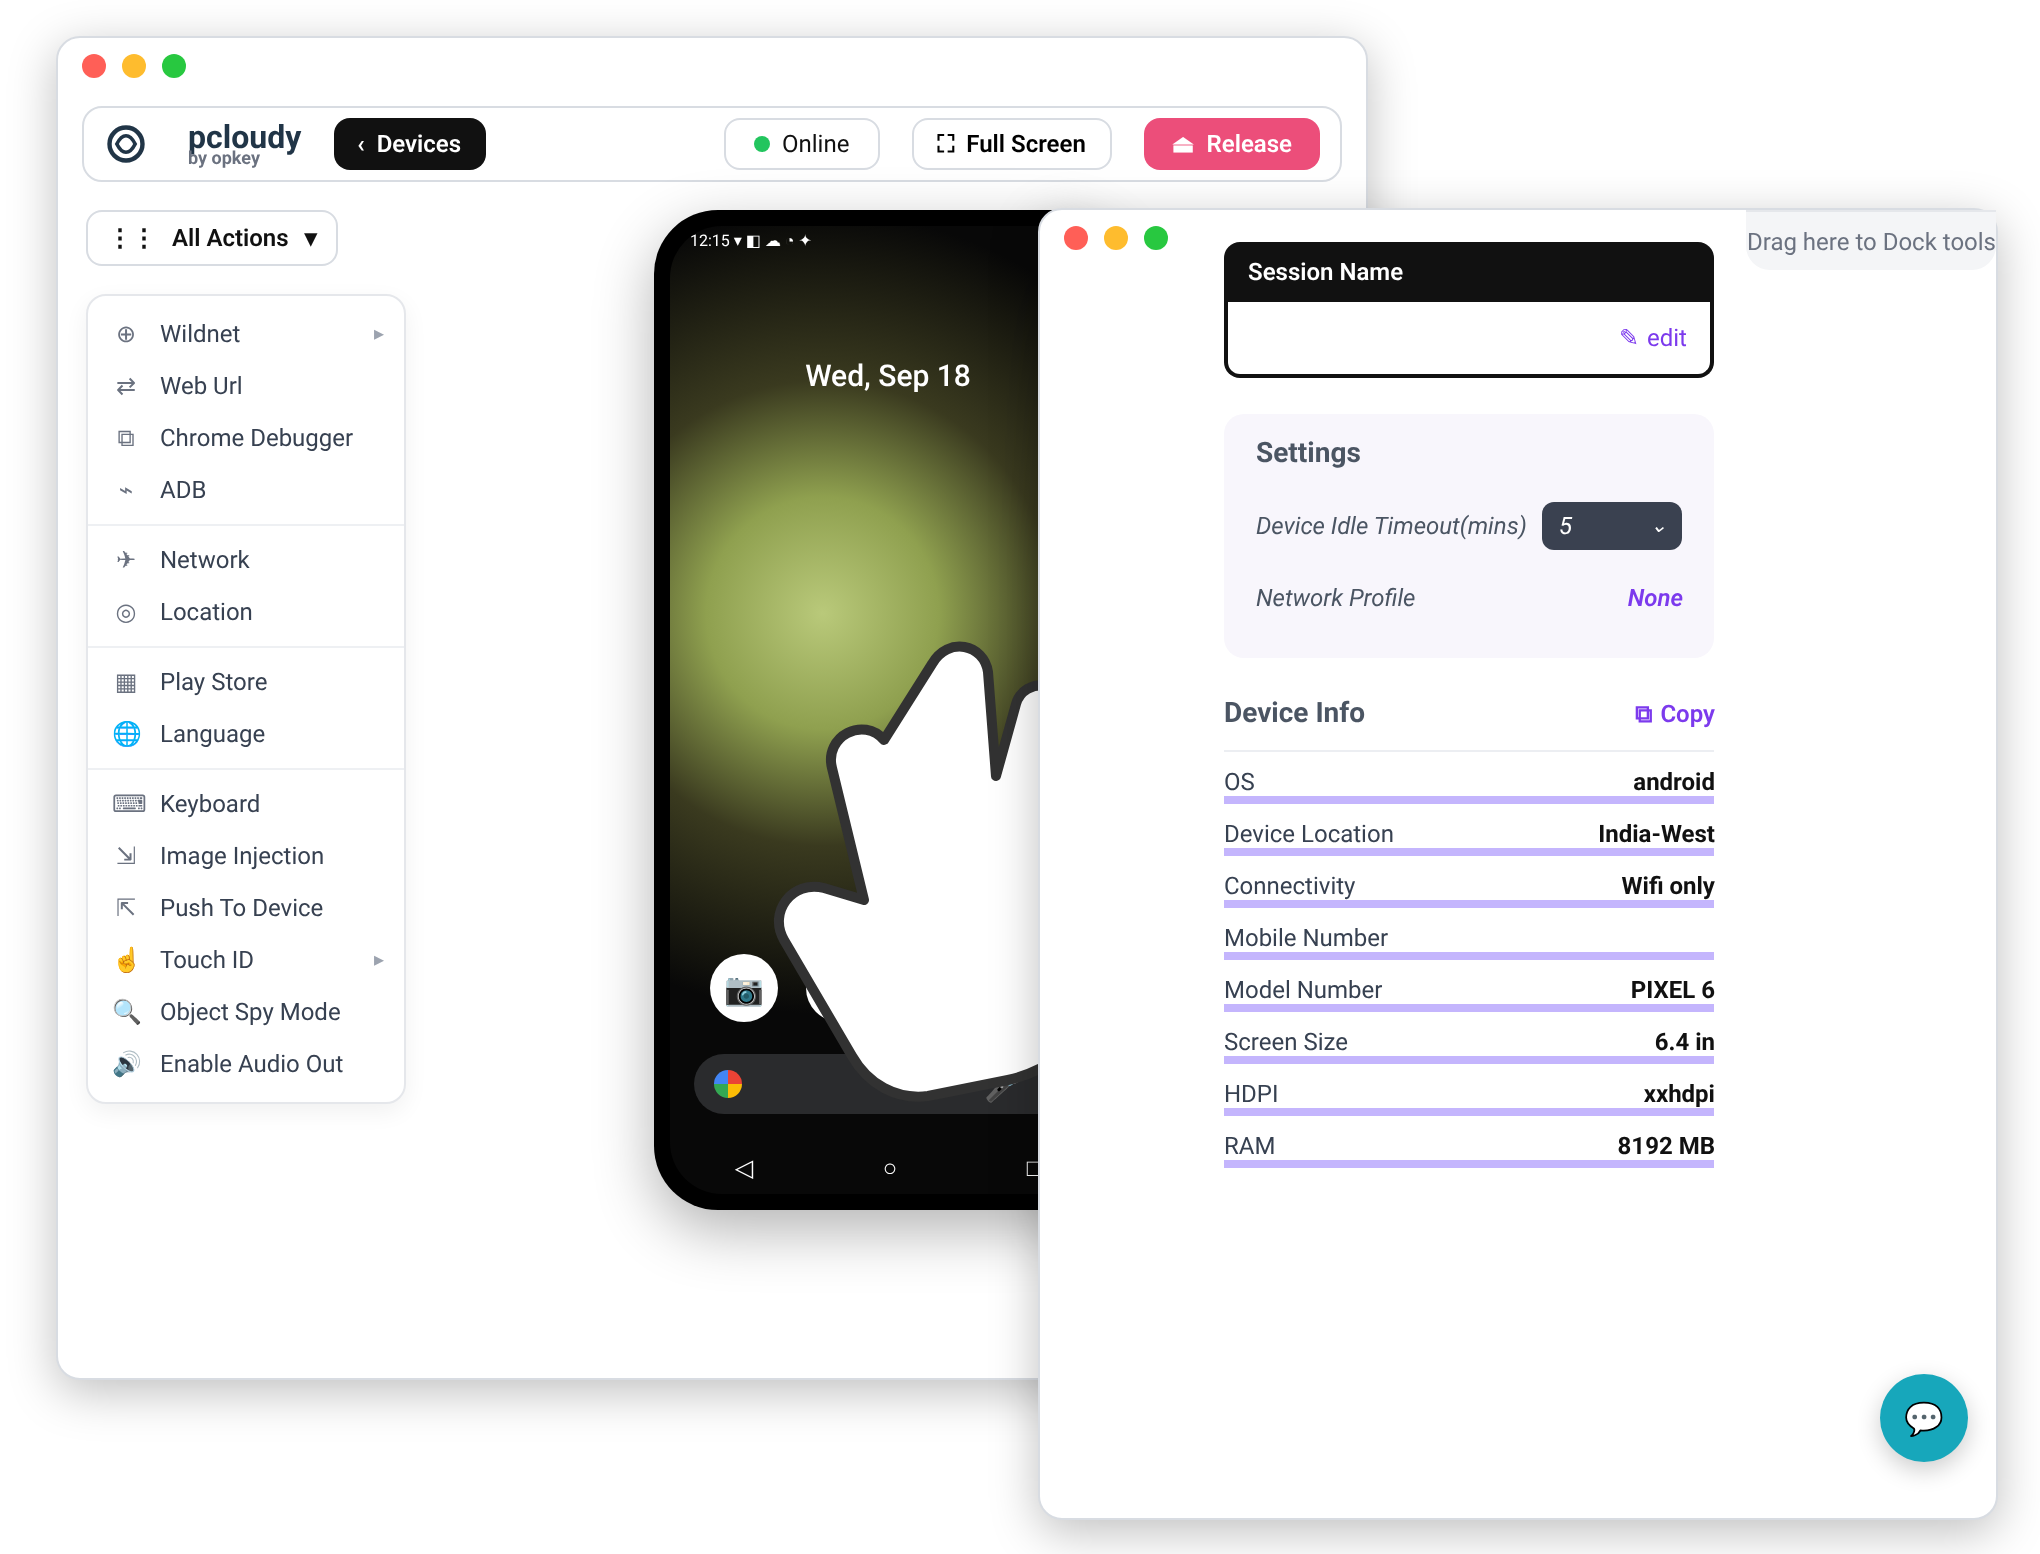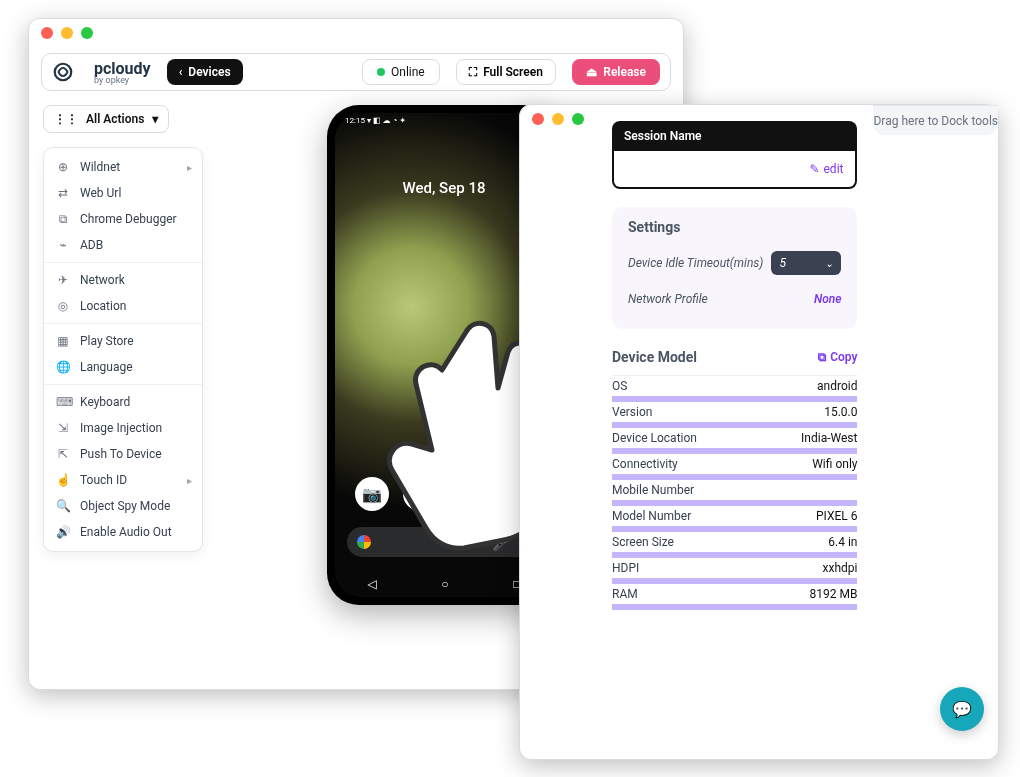--- a/index.html
+++ b/index.html
@@ -14,21 +14,21 @@
   .titlebar { height: 28px; display:flex; align-items:center; padding:0 12px; gap:8px; }
   .dot { width:12px; height:12px; border-radius:50%; }
   .dot.r{background:#ff5f57;} .dot.y{background:#febc2e;} .dot.g{background:#28c840;}
 
   .toolbar {
     margin: 6px 12px 0 12px; height:38px; background:#fff; border:1px solid #d8dce2;
     border-radius:10px; display:flex; align-items:center; padding:0 10px; gap:16px;
   }
   .logo { display:flex; align-items:center; gap:20px; font-weight:700; color:#213547; }
   .logo svg{width:22px;height:22px;}
-  .logo small{font-size:9px;font-weight:400;color:#6b7280;display:block;margin-top:-3px;}
+  .logo small{font-size:9px;font-weight:700;color:#6b7280;display:block;margin-top:-3px;}
   .btn-devices {
     background:#111; color:#fff; border-radius:8px; height:26px; padding:0 12px;
     display:flex; align-items:center; gap:6px; font-size:12px; font-weight:600;
   }
   .spacer{flex:1;}
   .pill-online{
     background:#fff;border:1px solid #d8dce2;border-radius:8px;height:26px;
     display:flex;align-items:center;gap:6px;padding:10px 14px;font-size:12px;color:#111;
   }
   .pill-online .led{width:8px;height:8px;border-radius:50%;background:#22c55e;}
@@ -94,22 +94,22 @@
   .card h4{margin:0 0 10px 0;font-size:14px;color:#4b5563;}
   .row{display:flex;justify-content:space-between;align-items:center;height:36px;font-size:12px;color:#4b5563;font-style:italic;}
   .select{background:#3a4150;color:#fff;border-radius:6px;height:24px;min-width:70px;display:flex;align-items:center;padding:0 8px;font-size:12px;gap:10px;}
   .select .cv{margin-left:auto;font-size:10px;}
   .none{color:#7c3aed;font-weight:600;}
 
   .info-hdr{display:flex;justify-content:space-between;align-items:center;margin-top:20px;}
   .info-hdr h4{margin:0;font-size:14px;color:#4b5563;}
   .copy-link{color:#7c3aed;font-size:12px;font-weight:600;display:flex;align-items:center;gap:4px;}
   .info-list{margin-top:10px;border-top:1px solid #eceef2;}
-  .info-row{display:flex;justify-content:space-between;align-items:center;height:26px;border-bottom:6px solid #c4b5fd;font-size:12px;color:#374151;}
-  .info-row span:last-child{color:#111;font-weight:400;}
+  .info-row{display:flex;justify-content:space-between;align-items:flex-end;height:26px;border-bottom:4px solid #c4b5fd;font-size:12px;color:#374151;}
+  .info-row span:last-child{color:#111;font-weight:700;}
 
   .dock{height:30px;border-top:1px solid #e5e7eb;background:#f4f5f7;display:flex;align-items:center;justify-content:center;font-size:12px;color:#6b7280;border-radius:0 0 12px 12px;text-align:right;}
 
   .chat-fab{
     position:absolute;right:14px;bottom:28px;width:44px;height:44px;border-radius:50%;
     background:#17a7bb;display:flex;align-items:center;justify-content:center;color:#fff;
     box-shadow:0 4px 12px rgba(0,0,0,.2);
   }
 </style>
 </head>
@@ -285,36 +285,32 @@
           <span class="cv">⌄</span>
         </span>
       </div>
       <div class="row">
         <span>Network Profile</span>
         <span class="none">None</span>
       </div>
     </div>
 
     <div class="info-hdr">
-      <h4>Device Model</h4>
+      <h4>Device Info</h4>
       <span class="copy-link">
         <span>⧉</span>
         <span>Copy</span>
       </span>
     </div>
     <div class="info-list" id="info-list">
         <div class="info-row">
           <span>OS</span>
           <span>android</span>
         </div>
         <div class="info-row">
-          <span>Version</span>
-          <span>15.0.0</span>
-        </div>
-        <div class="info-row">
           <span>Device Location</span>
           <span>India-West</span>
         </div>
         <div class="info-row">
           <span>Connectivity</span>
           <span>Wifi only</span>
         </div>
         <div class="info-row">
           <span>Mobile Number</span>
           <span></span>

